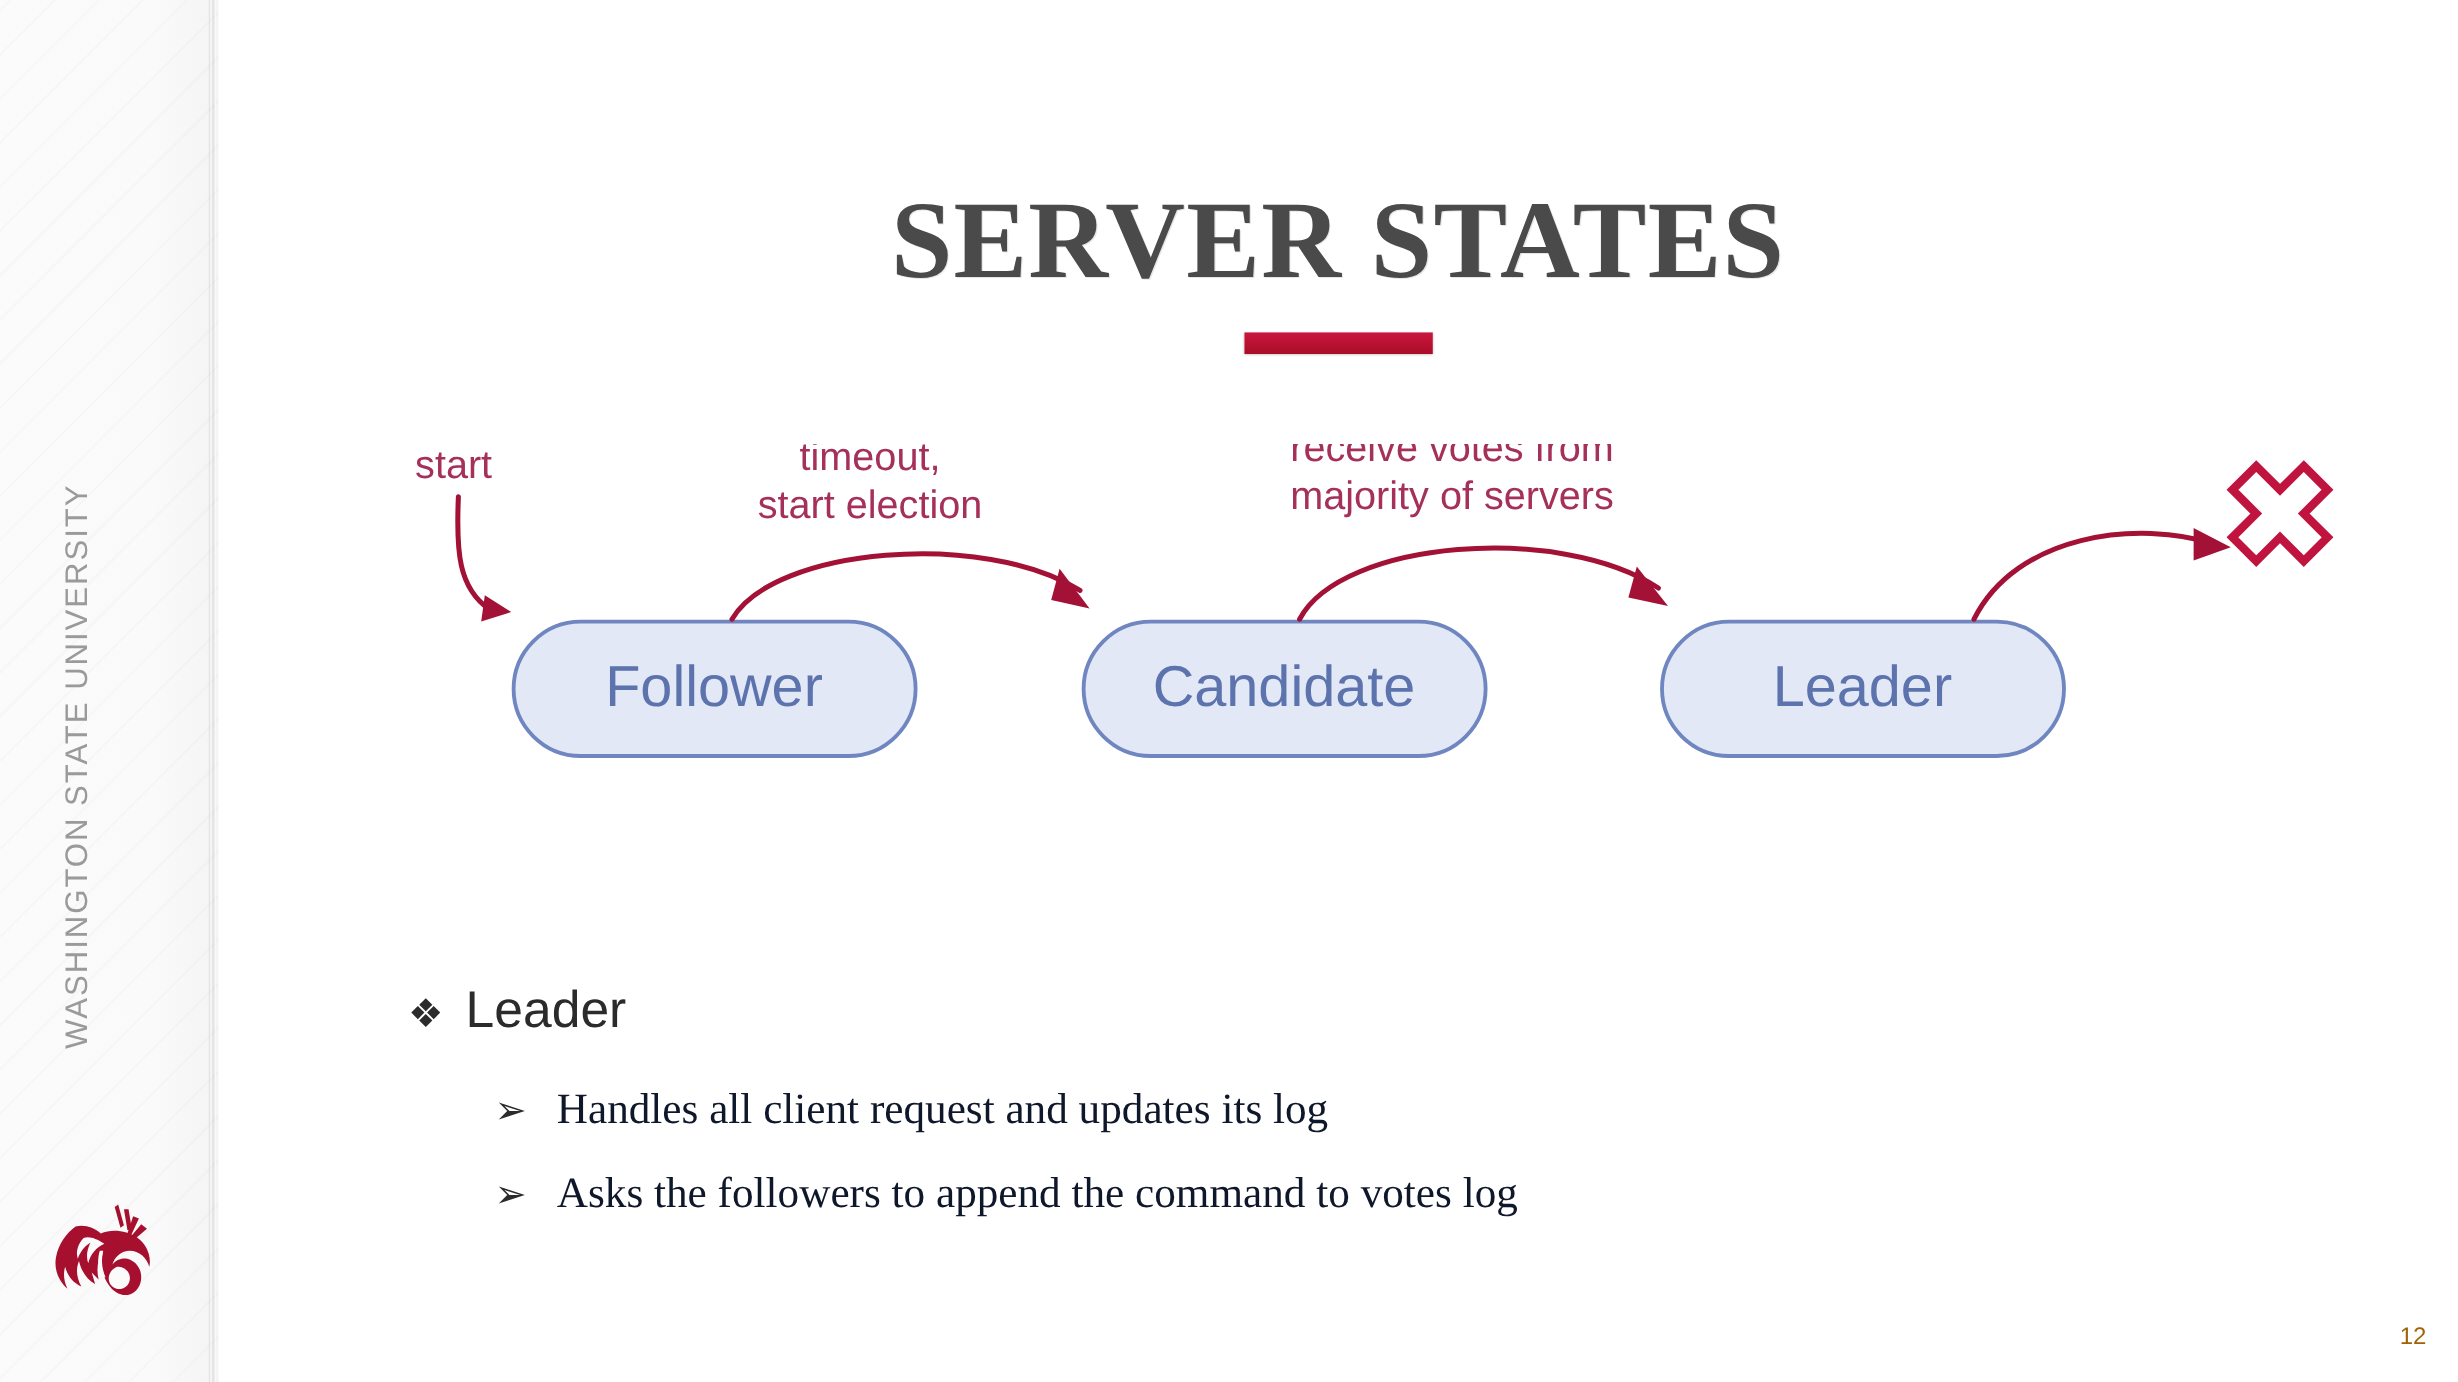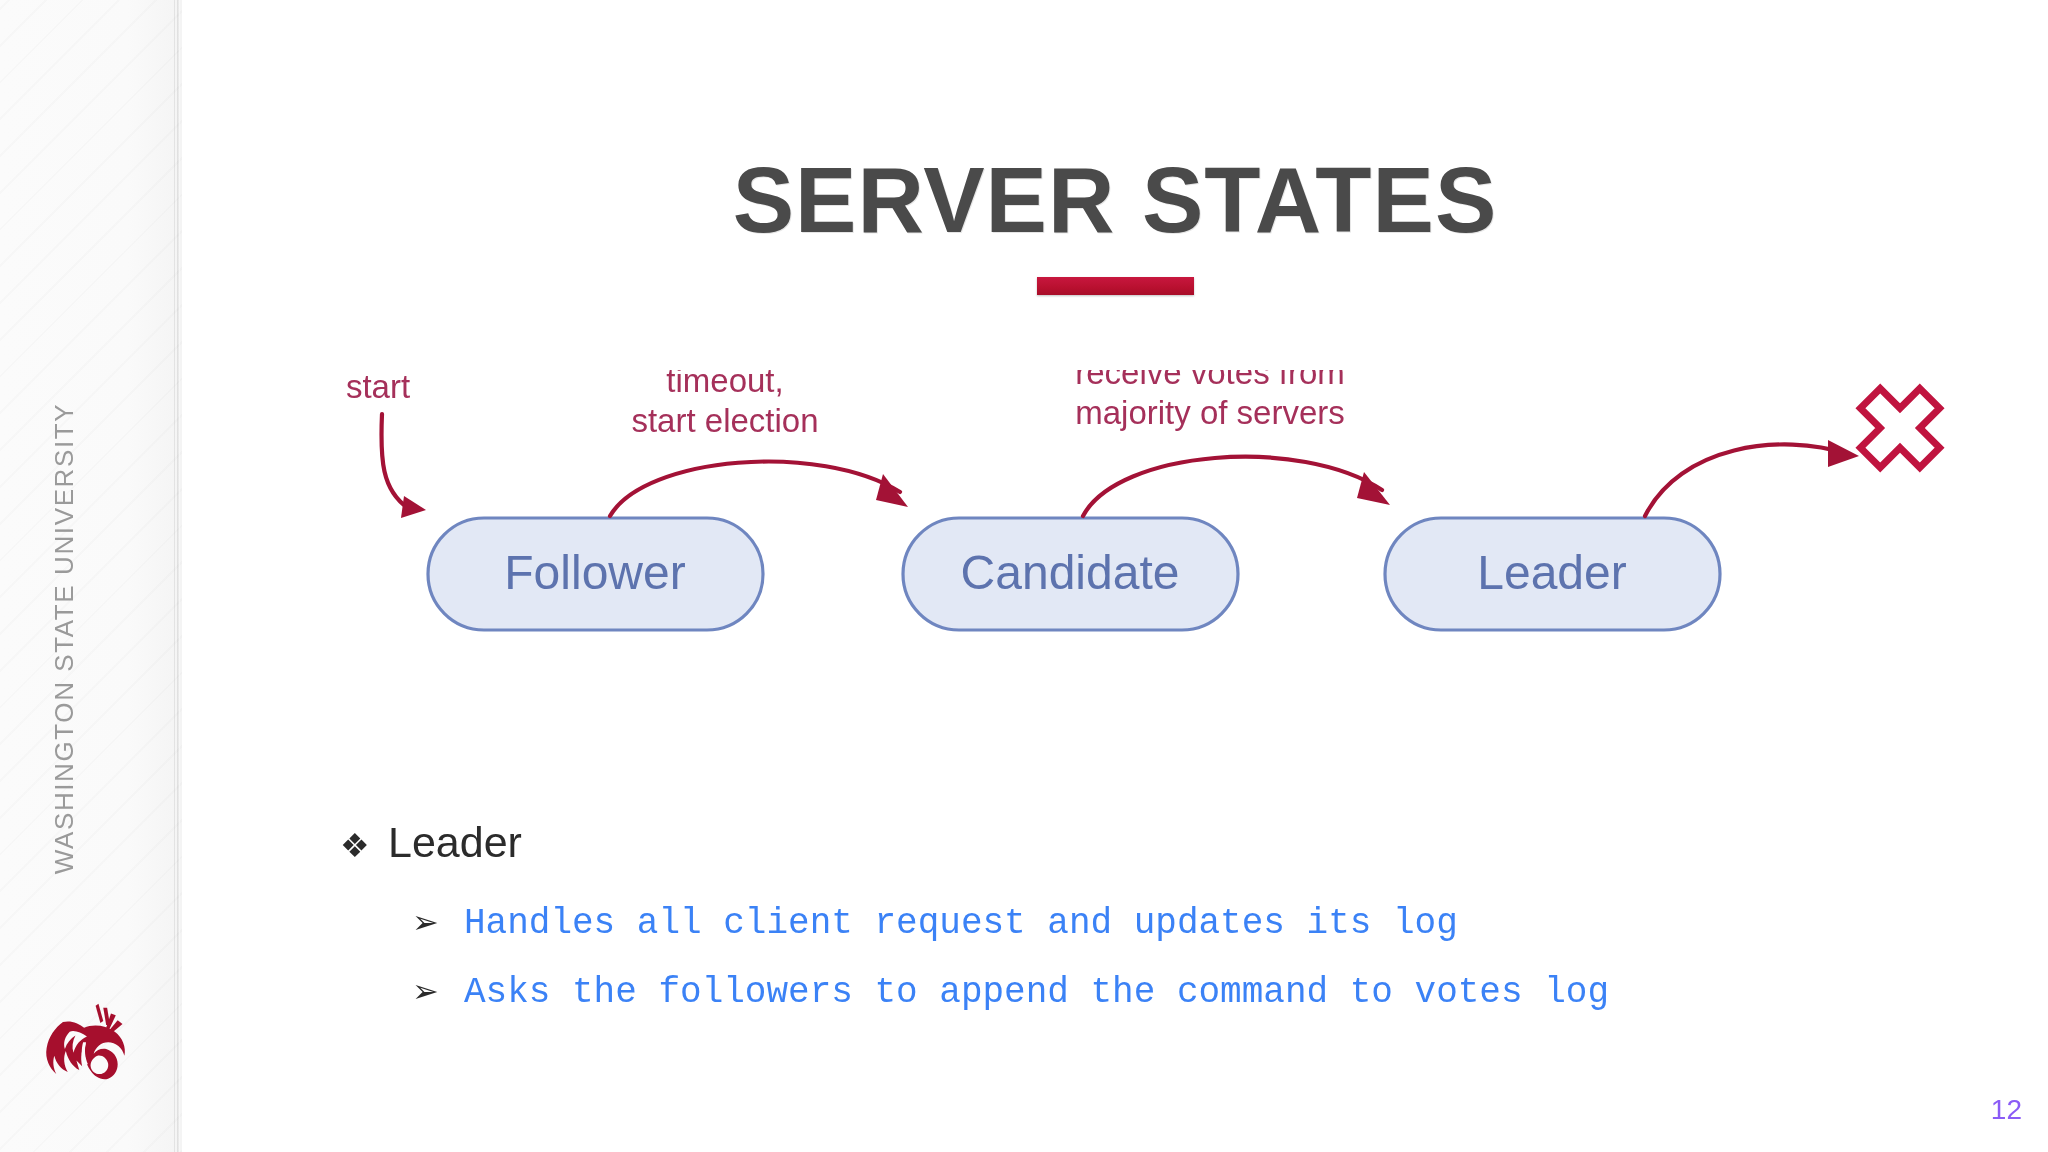--- a/index.html
+++ b/index.html
@@ -84,21 +84,21 @@
 
   
   #title-block {
     position: absolute;
     left: 182px;
     top: 152px;
     width: 1866px;
     text-align: center;
   }
   #slide-title {
-    font-family: Liberation Sans, sans-serif;
+    font-family: Liberation Serif, serif;
     font-weight: bold;
     font-size: 92px;
     letter-spacing: 1px;
     color: #4a4a4a;
     line-height: 1.05;
     text-shadow: 1px 1px 0px rgba(0,0,0,0.10);
     white-space: nowrap;
   }
   #title-rule {
     margin: 28px auto 0 auto;
@@ -188,33 +188,33 @@
     margin-bottom: 28px;
   }
   .bullet-l2 .marker {
     font-size: 32px;
     color: #2b2b2b;
     line-height: 1;
     width: 30px;
     flex: 0 0 30px;
   }
   .bullet-l2 .text {
-    font-family: Liberation Mono, monospace;
+    font-family: Liberation Serif, serif;
     font-size: 36px;
-    color: #3b82f6;
+    color: #0f172a;
   }
 
   
   #page-number {
     position: absolute;
     right: 26px;
     bottom: 26px;
     font-family: "Liberation Sans", sans-serif;
-    font-size: 28px;
-    color: #8b5cf6;
+    font-size: 20px;
+    color: #a16207;
   }
 </style>
 </head>
 <body>
 
 <div id="slide">
 
   <div id="sidebar">
     <div id="sidebar-inner-line"></div>
     <div id="sidebar-edge"></div>

